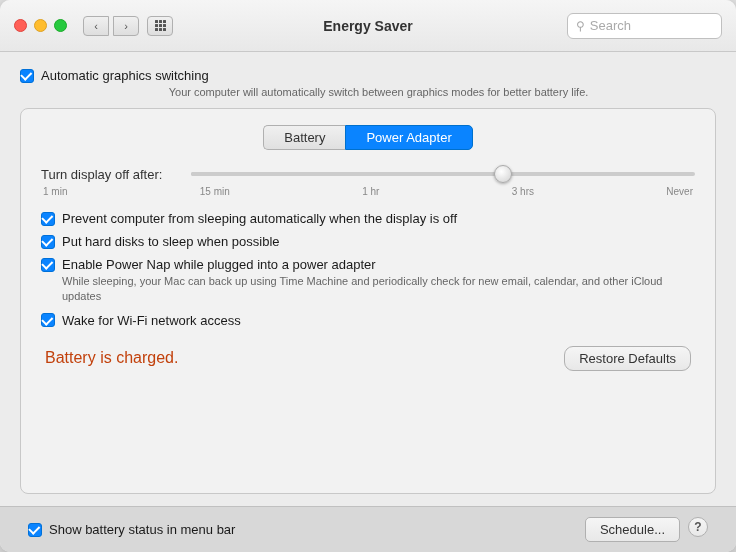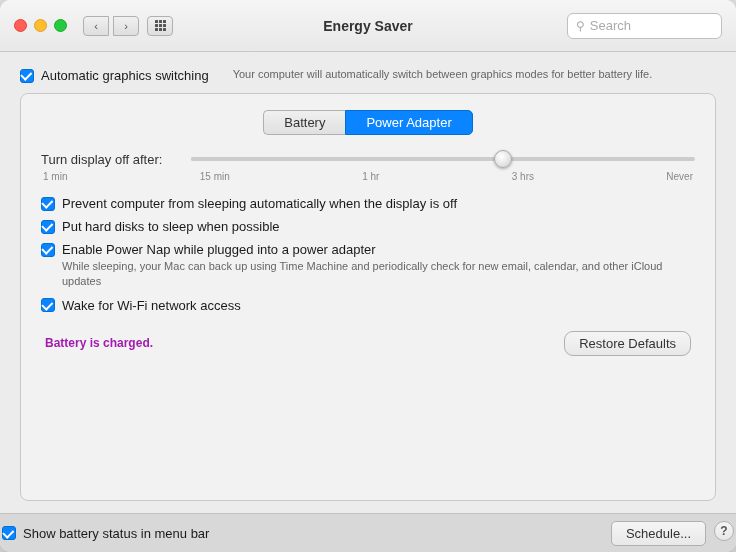--- a/index.html
+++ b/index.html
@@ -143,21 +143,21 @@
       padding: 16px 20px 12px 20px;
       display: flex;
       flex-direction: column;
       gap: 10px;
       overflow: hidden;
     }
 
     
     .top-checkbox-row {
       display: flex;
-      flex-direction: row;
+      flex-direction: column;
       gap: 3px;
     }
 
     .checkbox-label {
       display: flex;
       align-items: center;
       gap: 7px;
     }
 
     .checkbox {
@@ -179,20 +179,21 @@
       height: 5px;
       border-left: 2px solid white;
       border-bottom: 2px solid white;
       transform: rotate(-45deg) translateY(-1px);
     }
 
     .checkbox-sublabel {
       font-size: 11px;
       color: #666;
       margin-left: 21px;
+      text-align: center;
     }
 
     
     .panel {
       background: #f2f2f2;
       border: 1px solid #c8c8c8;
       border-radius: 8px;
       padding: 16px 20px;
       display: flex;
       flex-direction: column;
@@ -326,43 +327,42 @@
     
     .bottom-bar {
       display: flex;
       align-items: center;
       justify-content: space-between;
       padding: 0 4px;
       margin-top: 4px;
     }
 
     .battery-status {
-      font-size: 12px;
-      color: #a21caf;
-      font-weight: bold;
+      font-size: 16px;
+      color: #c2410c;
     }
 
     .restore-btn {
       padding: 4px 14px;
       background: linear-gradient(to bottom, #f5f5f5, #e8e8e8);
       border: 1px solid #b0b0b0;
       border-radius: 9px;
       font-size: 13px;
       cursor: pointer;
       color: #333;
     }
 
     
     .bottom-strip {
-      height: 39px;
+      height: 46px;
       background: #d8d8d8;
       border-top: 1px solid #c0c0c0;
       display: flex;
       align-items: center;
-      padding: 0 2px;
+      padding: 0 28px;
       flex-shrink: 0;
     }
 
     .bottom-strip .checkbox-label {
       flex: 1;
     }
 
     .bottom-right {
       display: flex;
       align-items: flex-start;

